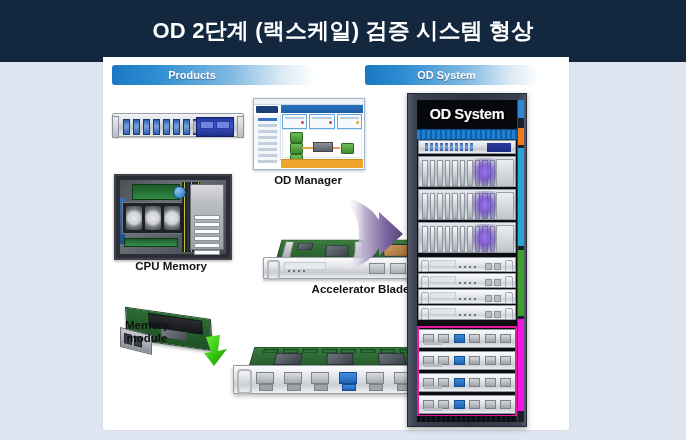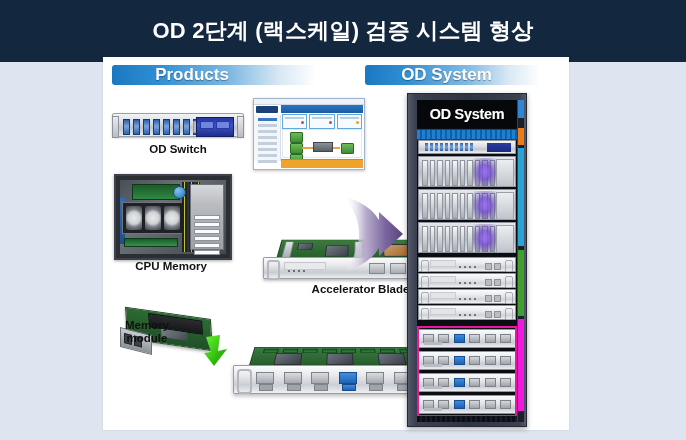--- a/index.html
+++ b/index.html
@@ -48,21 +48,21 @@
     height: 20px;
     border-radius: 3px;
     background: linear-gradient(to right, #1a78c2 0%, #2e8ed2 22%, #7fb9e2 58%, #d8e8f4 82%, #ffffff 100%);
     display: flex;
     align-items: center;
     justify-content: center;
     overflow: hidden;
   }
   .banner-label {
     color: #ffffff;
-    font-size: 17px;
+    font-size: 11px;
     font-weight: bold;
     text-shadow: 0 1px 1px rgba(0,0,0,0.35);
     position: relative;
     left: -22px;
   }
   #banner-products { left: 9px; top: 8px; width: 204px; }
   #banner-odsystem { left: 262px; top: 8px; width: 175px; }
   #banner-odsystem .banner-label { left: -6px; }
 
   
@@ -693,21 +693,20 @@
           <i class="sw-port"></i>
           <i class="sw-port"></i>
         <i class="sw-port"></i>
           <i class="sw-port"></i>
           <i class="sw-port"></i>
       </div>
       <div class="sw-mid"></div>
       <div class="sw-blue"></div>
     </div>
   </div>
-  <div class="dev-label" id="label-od-switch">OD Switch</div>
 
   <div class="cpu-blade">
     <div class="cb-inner">
       <div class="cb-leftrail"></div>
       <div class="cb-pcb"></div>
       <div class="cb-fanwall">
         <div class="cb-fan"></div>
           <div class="cb-fan"></div>
           <div class="cb-fan"></div>
       </div>
@@ -759,20 +758,21 @@
     <div class="mg-canvas">
       <div class="mg-node n1"></div>
       <div class="mg-node n2"></div>
       <div class="mg-node n3"></div>
       <div class="mg-link"></div>
       <div class="mg-box"></div>
       <div class="mg-node n4"></div>
     </div>
     <div class="mg-footbar"></div>
   </div>
+  <div class="dev-label" id="label-od-manager">OD Manager</div>
 
   <div class="acc-blade">
     <div class="acc-pcb">
       <div class="acc-slot" style="left:4px"></div>
       <div class="acc-slot" style="left:78px"></div>
       <div class="acc-slot" style="left:152px"></div>
       <div class="acc-chip c3"></div>
       <div class="acc-chip c1"></div>
       <div class="acc-chip c2"></div>
     </div>

